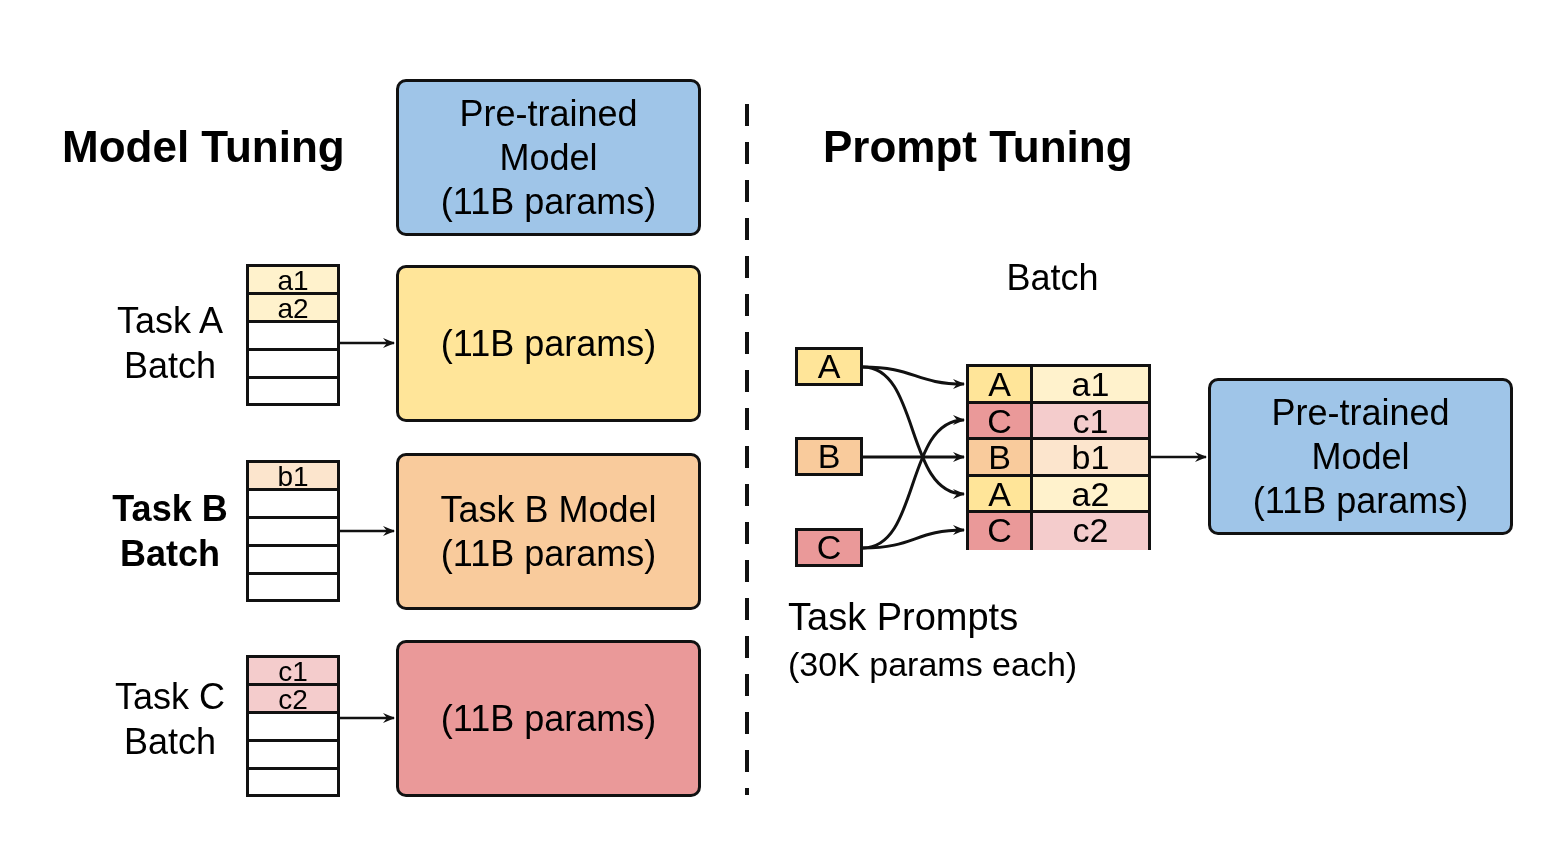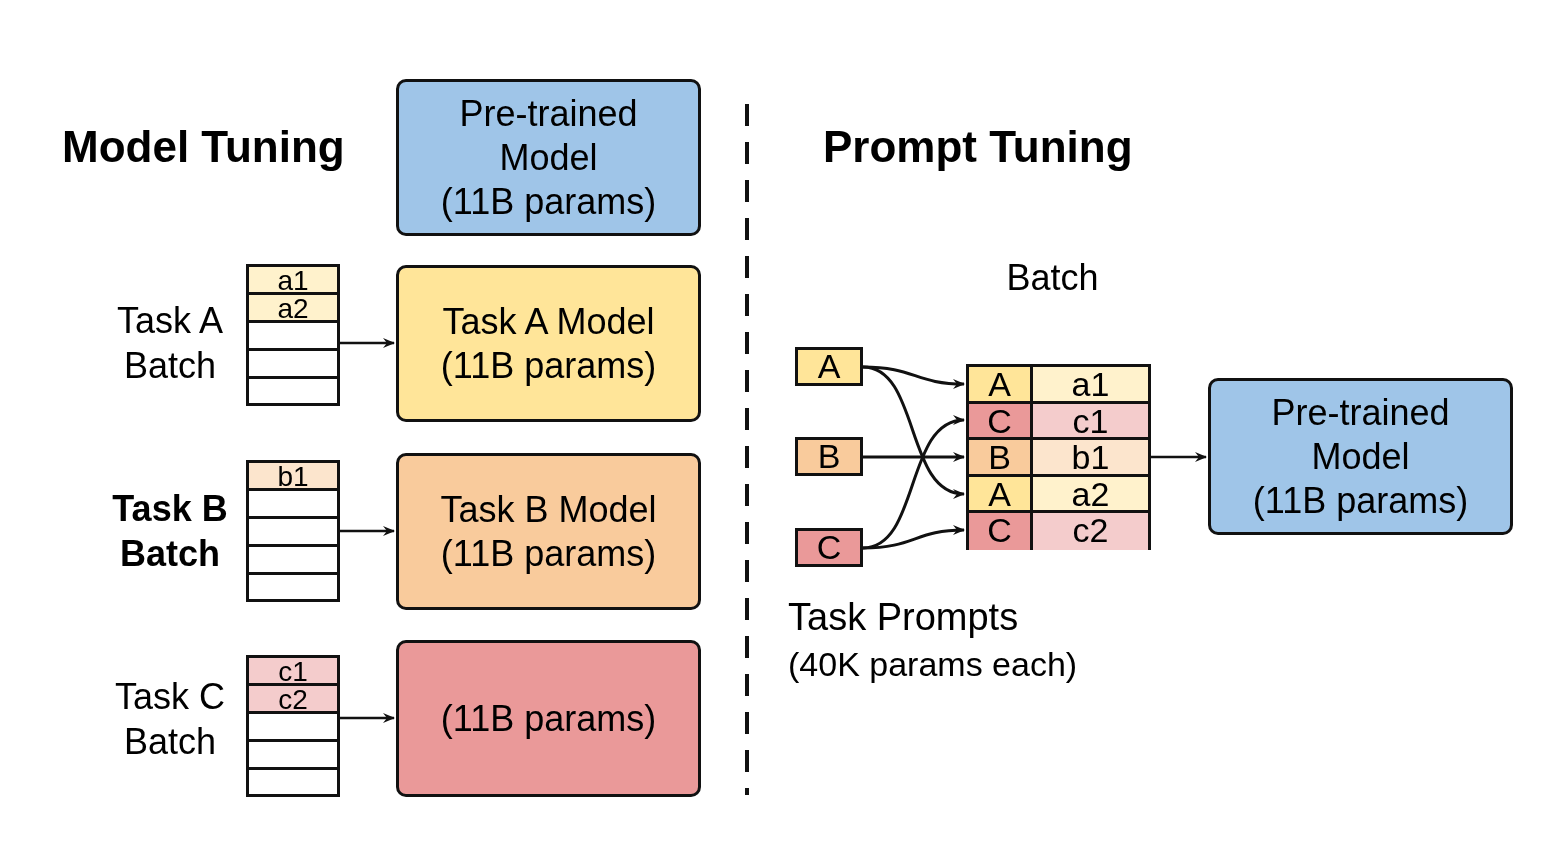--- a/index.html
+++ b/index.html
@@ -40,21 +40,20 @@
   <div>Batch</div>
 </div>
 <div class="abs batch" id="batchA" style="left:246px;top:264px;width:94px;height:142px;">
   <div class="cell" style="background: rgb(255, 242, 204);">a1</div>
   <div class="cell" style="background: rgb(255, 242, 204);">a2</div>
   <div class="cell"></div>
   <div class="cell"></div>
   <div class="cell"></div>
 </div>
 <div class="abs model" id="modelA" style="left: 396px; top: 265px; width: 305px; height: 157px; background: rgb(255, 229, 153);">
-  <div>Task A Model</div>
   <div>(11B params)</div>
 </div>
 
 <div class="abs lbl" style="left:105px;top:486px;width:130px;font-weight:bold;">
   <div>Task B</div>
   <div>Batch</div>
 </div>
 <div class="abs batch" id="batchB" style="left:246px;top:460px;width:94px;height:142px;">
   <div class="cell" style="background: rgb(252, 229, 205);">b1</div>
   <div class="cell"></div>
@@ -116,21 +115,21 @@
 </div>
 
 <div class="abs model" id="rpre" style="left: 1208px; top: 378px; width: 305px; height: 157px; background: rgb(159, 197, 232);">
   <div>Pre-trained</div>
   <div>Model</div>
   <div>(11B params)</div>
 </div>
 
 <div class="abs" style="left:788px;top:586px;white-space:nowrap;margin-top:8px;">
   <div style="font-size:38px;line-height:46px;">Task Prompts</div>
-  <div style="font-size:34px;line-height:48px;">(40K params each)</div>
+  <div style="font-size:34px;line-height:48px;">(30K params each)</div>
 </div>
 
 <svg width="1562" height="856">
   <defs>
     <marker id="ah" markerWidth="12" markerHeight="10" refX="11" refY="5" orient="auto" markerUnits="userSpaceOnUse">
       <path d="M0,0 L12,5 L0,10 L4,5 Z" fill="#111"></path>
     </marker>
   </defs>
   <line x1="747" y1="104" x2="747" y2="795" stroke="#111" stroke-width="4" stroke-dasharray="22,16"></line>
   <line x1="340" y1="343" x2="394" y2="343" stroke="#111" stroke-width="2.5" marker-end="url(#ah)"></line>

